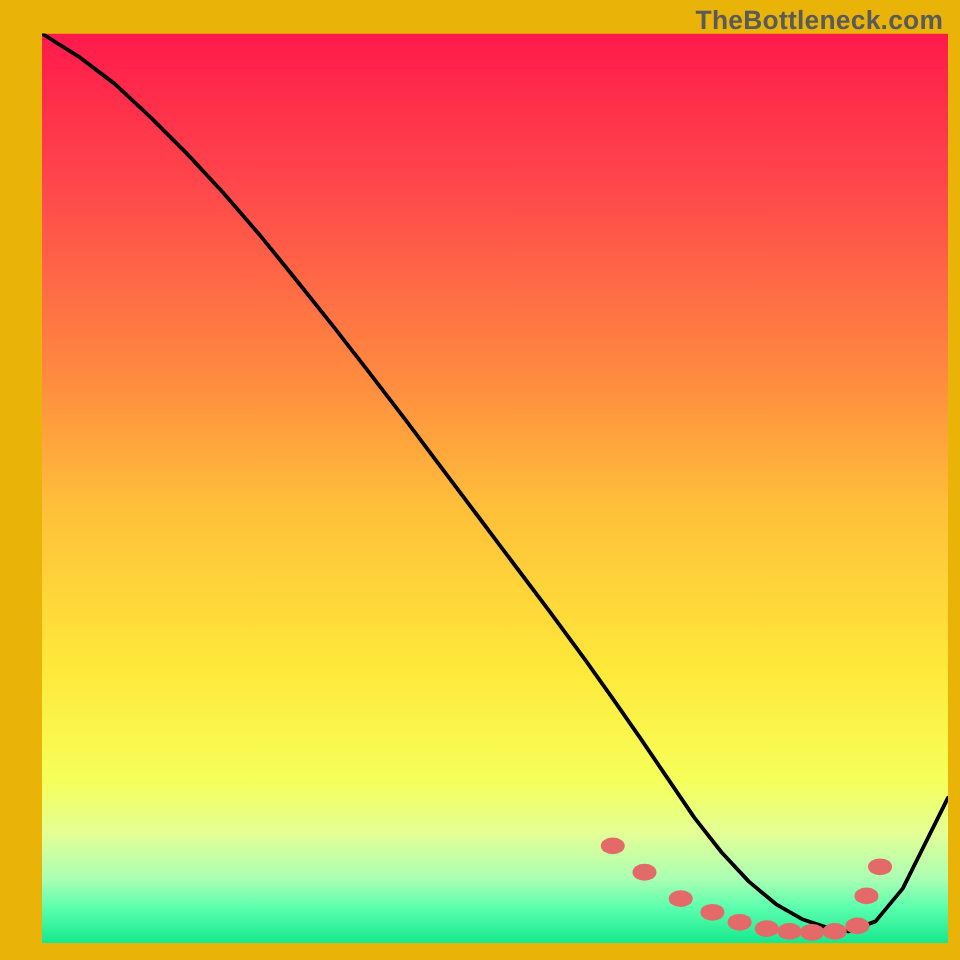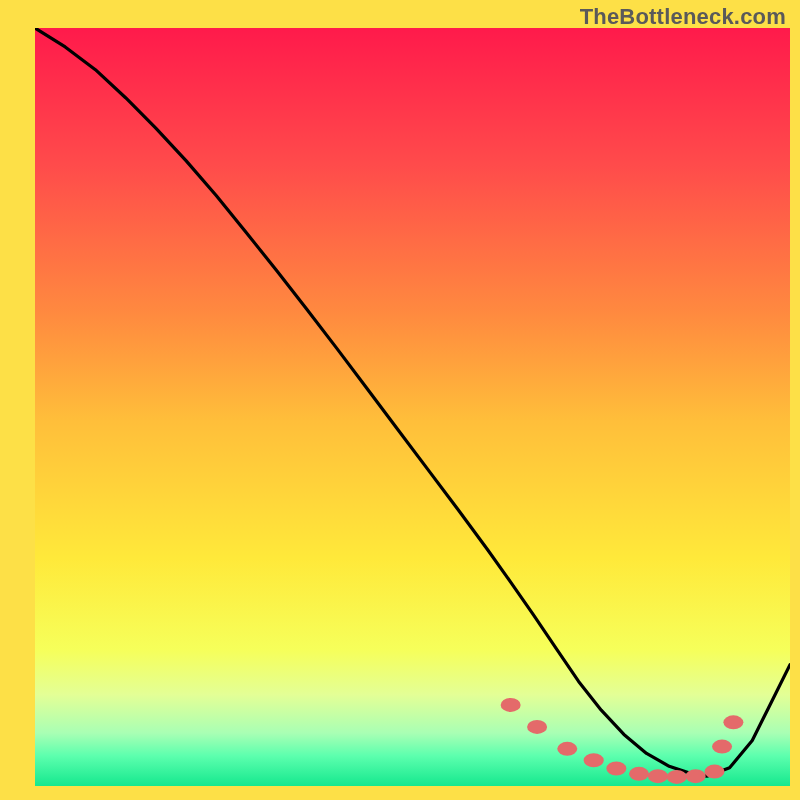--- a/index.html
+++ b/index.html
@@ -1,17 +1,17 @@
 <!DOCTYPE html>
 <html><head>
 <meta charset="utf-8">
 <style>
   * { margin: 0; padding: 0; box-sizing: border-box; }
   html, body { width: 800px; height: 800px; overflow: hidden; background: #000; }
-  .frame { position: relative; width: 800px; height: 800px; background: #fde047; }
+  .frame { position: relative; width: 800px; height: 800px; background: #eab308; }
   .watermark {
     position: absolute;
     top: 4px;
     right: 14px;
     font-family: Arial, Helvetica, sans-serif;
     font-size: 22px;
     color: #5a5a5a;
     font-weight: 600;
     letter-spacing: 0.2px;
     z-index: 5;

